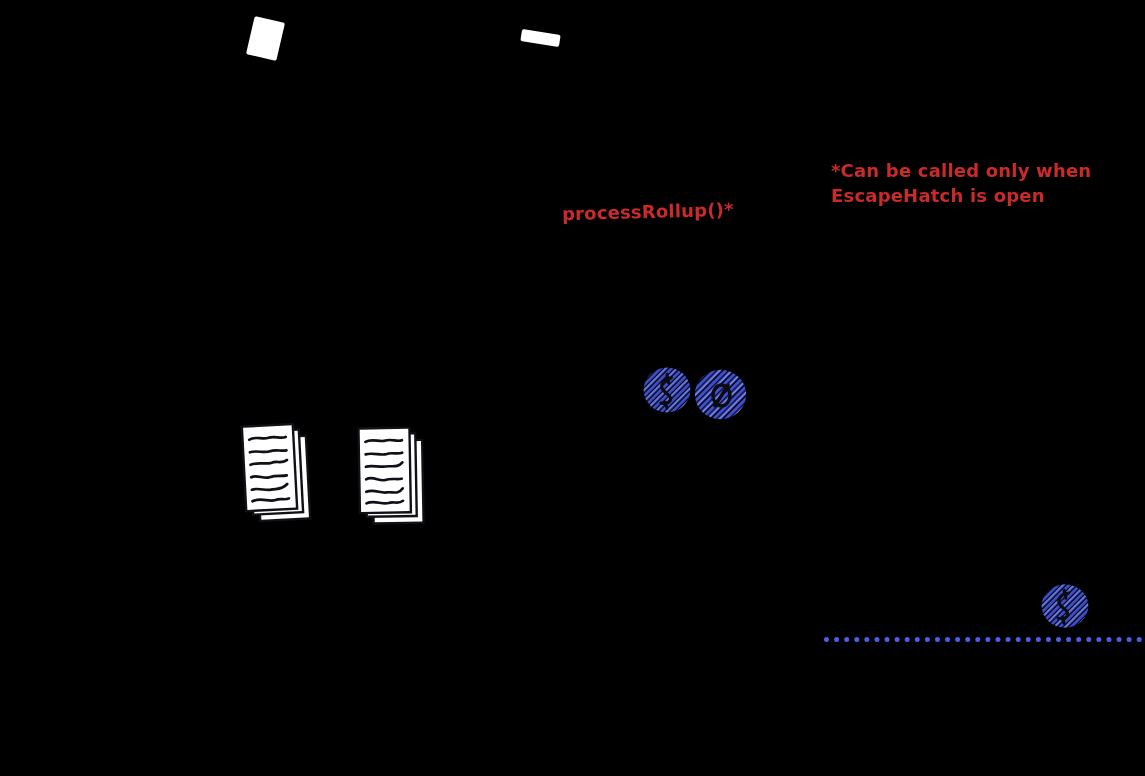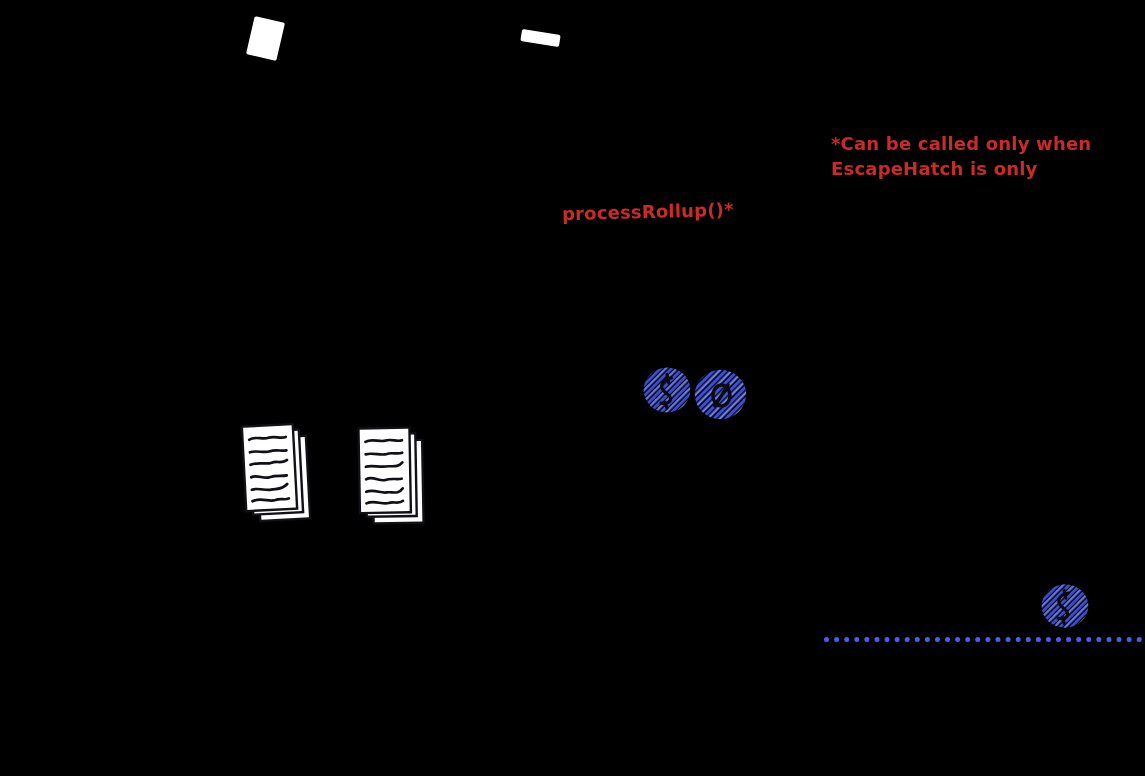--- a/index.html
+++ b/index.html
@@ -25,21 +25,21 @@
   .card2{left:521px;top:32px;width:39px;height:12px;transform:rotate(9deg);}
   
   .red-text{
     color:var(--annotation-red,#c92a2a);
     font-weight:600;
     font-size:18px;
     letter-spacing:0.2px;
     white-space:nowrap;
   }
   #process-label{left:562px;top:201px;transform:rotate(-1.5deg);}
-  #escape-note{left:831px;top:131px;line-height:25px;}
+  #escape-note{left:831px;top:158px;line-height:25px;}
   
   .coin{display:block;}
   #coin-1{left:641px;top:364px;width:52px;height:52px;}
   #coin-2{left:692px;top:366px;width:57px;height:57px;}
   #coin-3{left:1037px;top:580px;width:56px;height:52px;}
   .coin-fill{fill:url(#hatchBlue);}
   .coin-glyph{fill:none;stroke:var(--glyph-dark,#0b0b14);stroke-width:3.6;stroke-linecap:round;}
   .stripe-a{fill:var(--token-blue-dark,#3d4fd0);}
   .stripe-b{fill:var(--token-blue-light,#6b7cf4);}
   .hatch-bg{fill:none;}
@@ -70,21 +70,21 @@
     </defs>
   </svg>
 
   <div class="abs white-card card1"></div>
   <div class="abs white-card card2"></div>
 
   <div class="abs red-text" id="process-label">processRollup()*</div>
 
   <div class="abs red-text" id="escape-note">
     <span>*Can be called only when</span><br>
-    <span>EscapeHatch is only</span>
+    <span>EscapeHatch is open</span>
   </div>
 
   <svg class="abs coin" id="coin-1" viewBox="0 0 60 60">
     <ellipse class="coin-fill" cx="30" cy="30" rx="27" ry="26"></ellipse>
     <path class="coin-glyph" d="M35 16 c-8 1 -12 6 -11 11 c1 6 9 7 10 12 c1 5 -5 8 -11 6"></path>
     <path class="coin-glyph" d="M30 12 l2 10 M28 44 l2 7"></path>
   </svg>
   <svg class="abs coin" id="coin-2" viewBox="0 0 60 60">
     <ellipse class="coin-fill" cx="30" cy="30" rx="27" ry="26"></ellipse>
     <ellipse class="coin-glyph" cx="31" cy="31" rx="9" ry="11"></ellipse>

